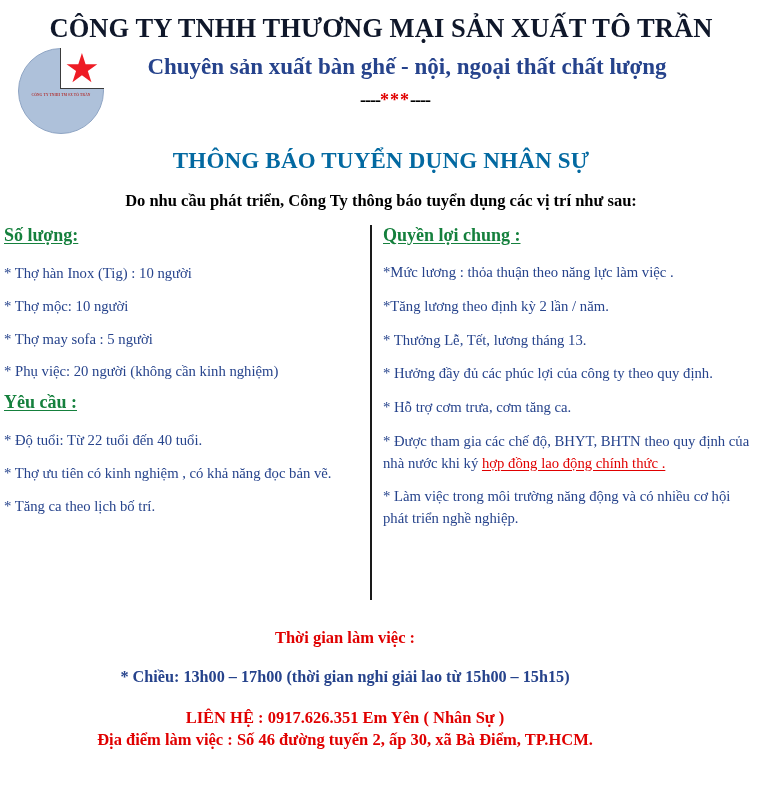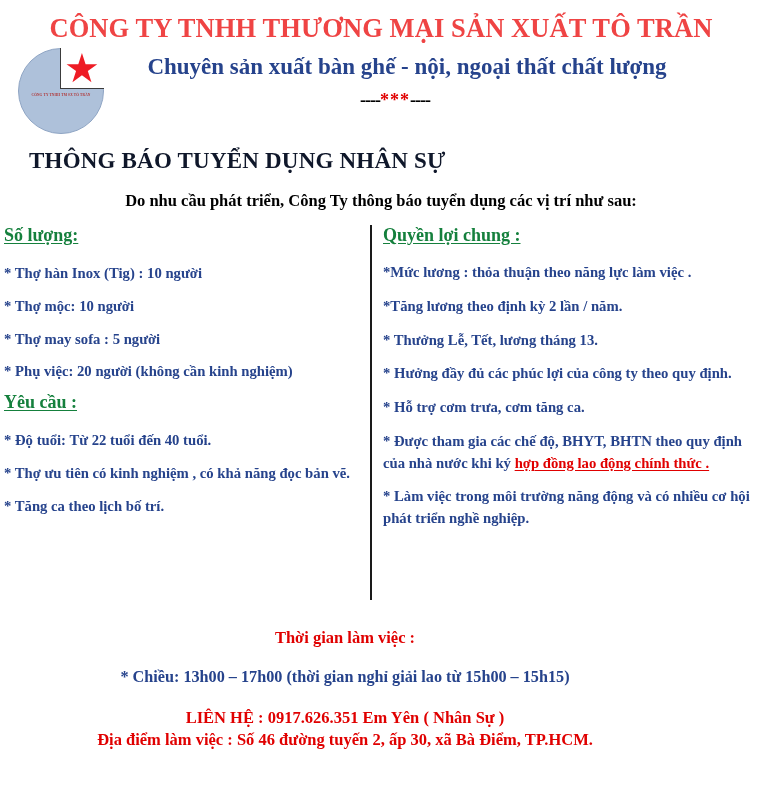--- a/index.html
+++ b/index.html
@@ -25,21 +25,21 @@
   }
 
   
   .header {
     position: relative;
     height: 140px;
   }
 
   .company-title {
     text-align: center;
-    color: #ef4444;
+    color: #0f172a;
     font-weight: bold;
     font-size: 26.5px;
     letter-spacing: 0.1px;
     line-height: 1.1;
     padding-top: 14px;
     white-space: nowrap;
   }
 
   .slogan {
     text-align: center;
@@ -121,27 +121,26 @@
     font-size: 3.4px;
     font-weight: bold;
     letter-spacing: 0.2px;
     transform: scaleY(1.3);
     white-space: nowrap;
     overflow: hidden;
   }
 
   
   .notice-title {
-    text-align: left;
-    color: #0f172a;
+    text-align: center;
+    color: #0369a1;
     font-weight: bold;
     font-size: 23px;
     padding-top: 8px;
     letter-spacing: 0.2px;
-    margin-left: 29px;
   }
 
   .intro-line {
     text-align: center;
     color: #000000;
     font-weight: bold;
     font-size: 16.5px;
     padding-top: 17px;
   }
 
@@ -181,21 +180,21 @@
     text-underline-offset: 2px;
     display: inline-block;
     margin-bottom: 4px;
   }
   .sec-head.mt {
     margin-top: 9px;
   }
 
   .item {
     color: #26438C;
-    font-weight: bold;
+    font-weight: normal;
     font-size: 14.7px;
     line-height: 1.48;
     margin: 11px 0 0 0;
   }
   .item.first {
     margin-top: 13px;
   }
   .item .hl {
     color: #E00000;
     text-decoration: underline;

